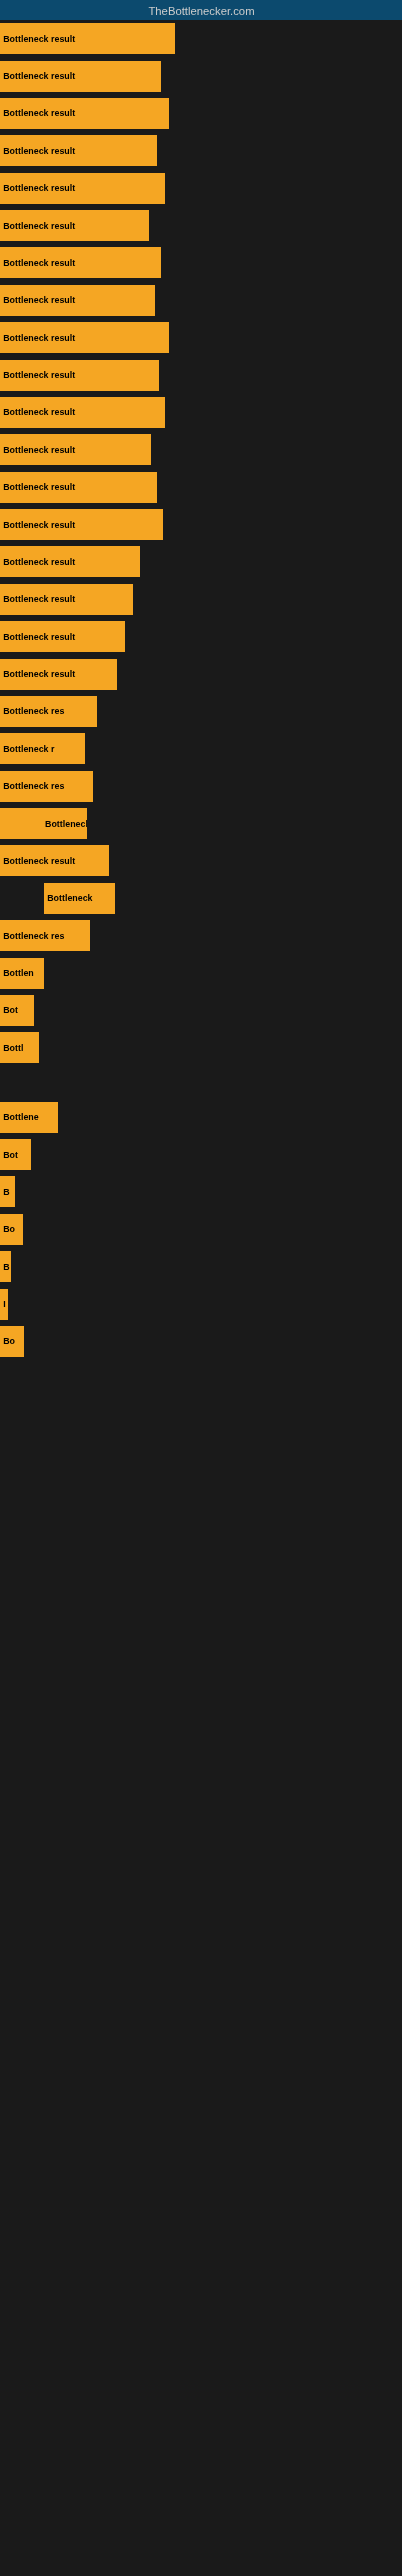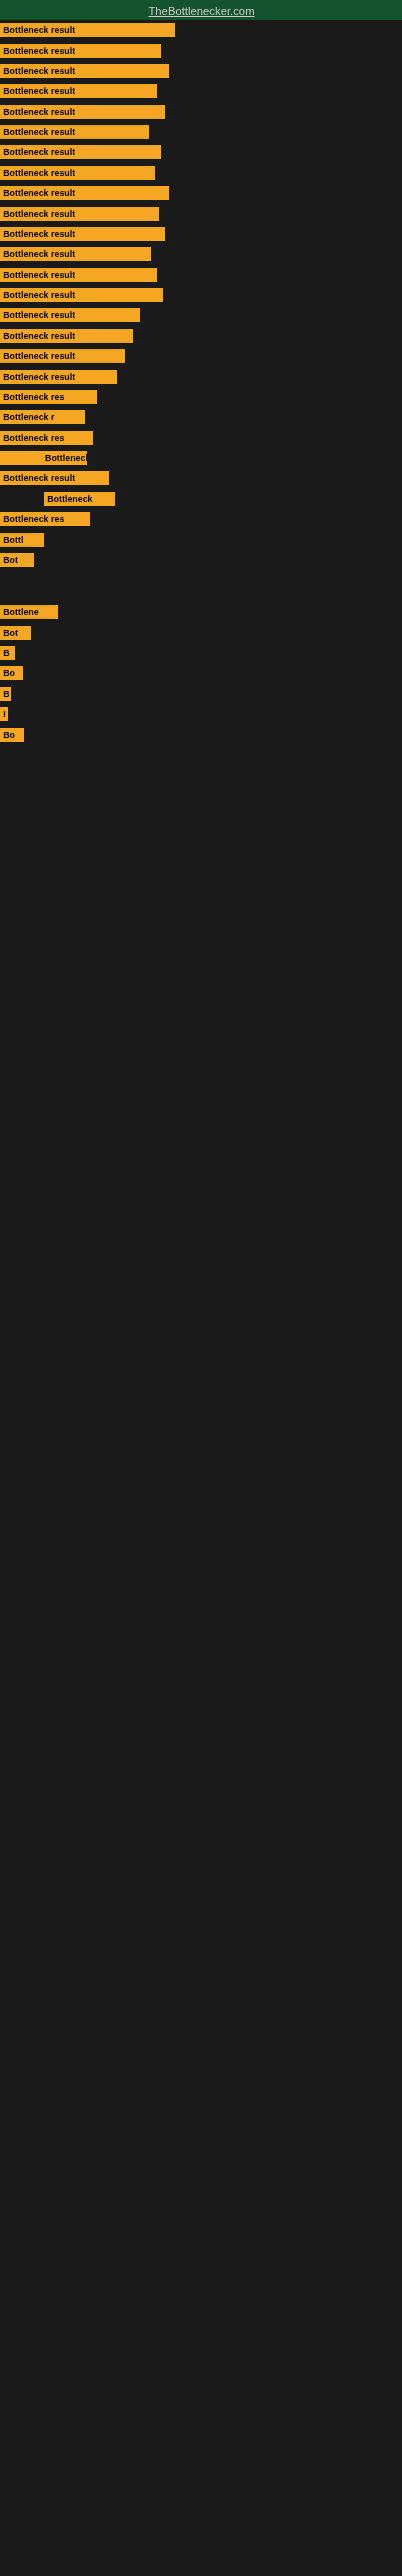--- a/index.html
+++ b/index.html
@@ -14,41 +14,40 @@
       min-height: 2576px;
       font-family: Arial, sans-serif;
       position: relative;
     }
 
     .header {
       text-align: center;
       color: #cccccc;
       font-size: 11.3px;
       padding: 4.8px 0 3.2px 0;
-      background-color: #14532d;
-      text-decoration: underline;
+      background-color: #0c4a6e;
     }
 
     .bar-container {
       display: flex;
       align-items: center;
       margin-bottom: 0px;
     }
 
     .bar {
       background-color: #f5a623;
       color: #000000;
       font-size: 8.9px;
       font-weight: bold;
       padding: 1.6px 3.2px;
       white-space: nowrap;
       overflow: hidden;
       display: flex;
       align-items: center;
-      height: 14px;
+      height: 31px;
     }
 
     .row-wrapper {
       padding: 3.2px 0;
     }
   </style>
 </head>
 <body>
 
 <div>
@@ -176,30 +175,35 @@
         <div class="bar" style="width: 71px; margin-left: 44px;">Bottleneck</div>
       </div>
     </div>
     <div class="row-wrapper">
       <div class="bar-container">
         <div class="bar" style="width: 90px;">Bottleneck res</div>
       </div>
     </div>
     <div class="row-wrapper">
       <div class="bar-container">
-        <div class="bar" style="width: 44px;">Bottl</div>
+        <div class="bar" style="width: 44px;">Bottlen</div>
       </div>
     </div>
     <div class="row-wrapper">
       <div class="bar-container">
         <div class="bar" style="width: 34px;">Bot</div>
       </div>
     </div>
     <div class="row-wrapper">
       <div class="bar-container">
+        <div class="bar" style="width: 39px;">Bottl</div>
+      </div>
+    </div>
+    <div class="row-wrapper">
+      <div class="bar-container">
         <div class="bar" style="width: 58px; margin-top: 32px;">Bottlene</div>
       </div>
     </div>
     <div class="row-wrapper">
       <div class="bar-container">
         <div class="bar" style="width: 31px;">Bot</div>
       </div>
     </div>
     <div class="row-wrapper">
       <div class="bar-container">

